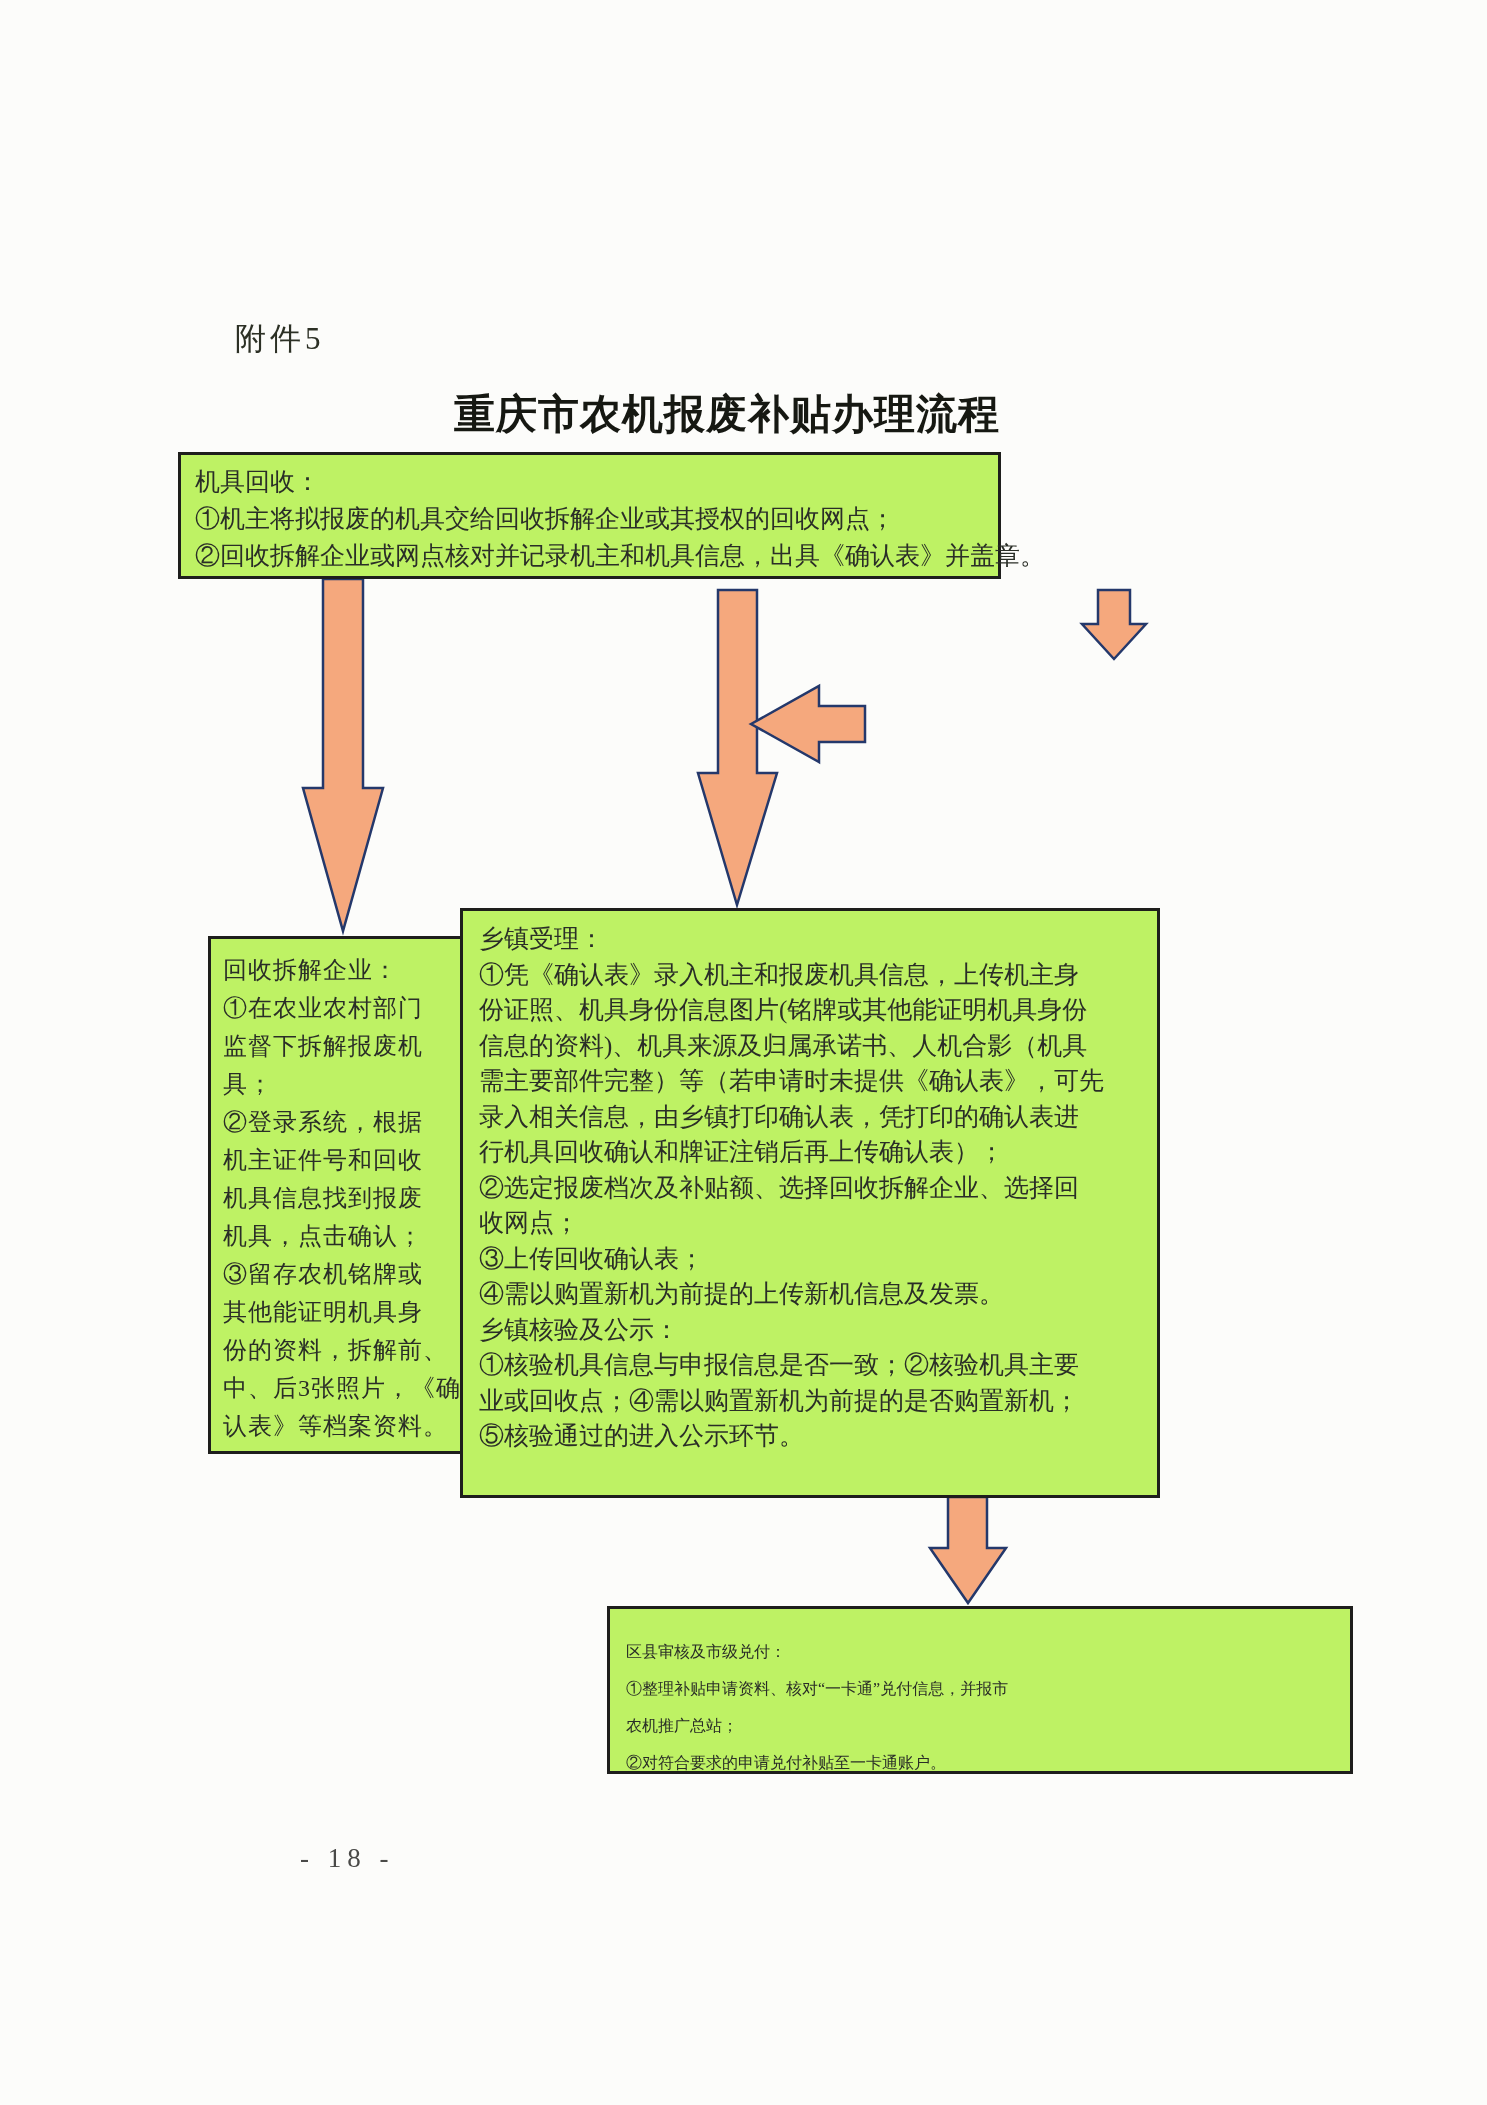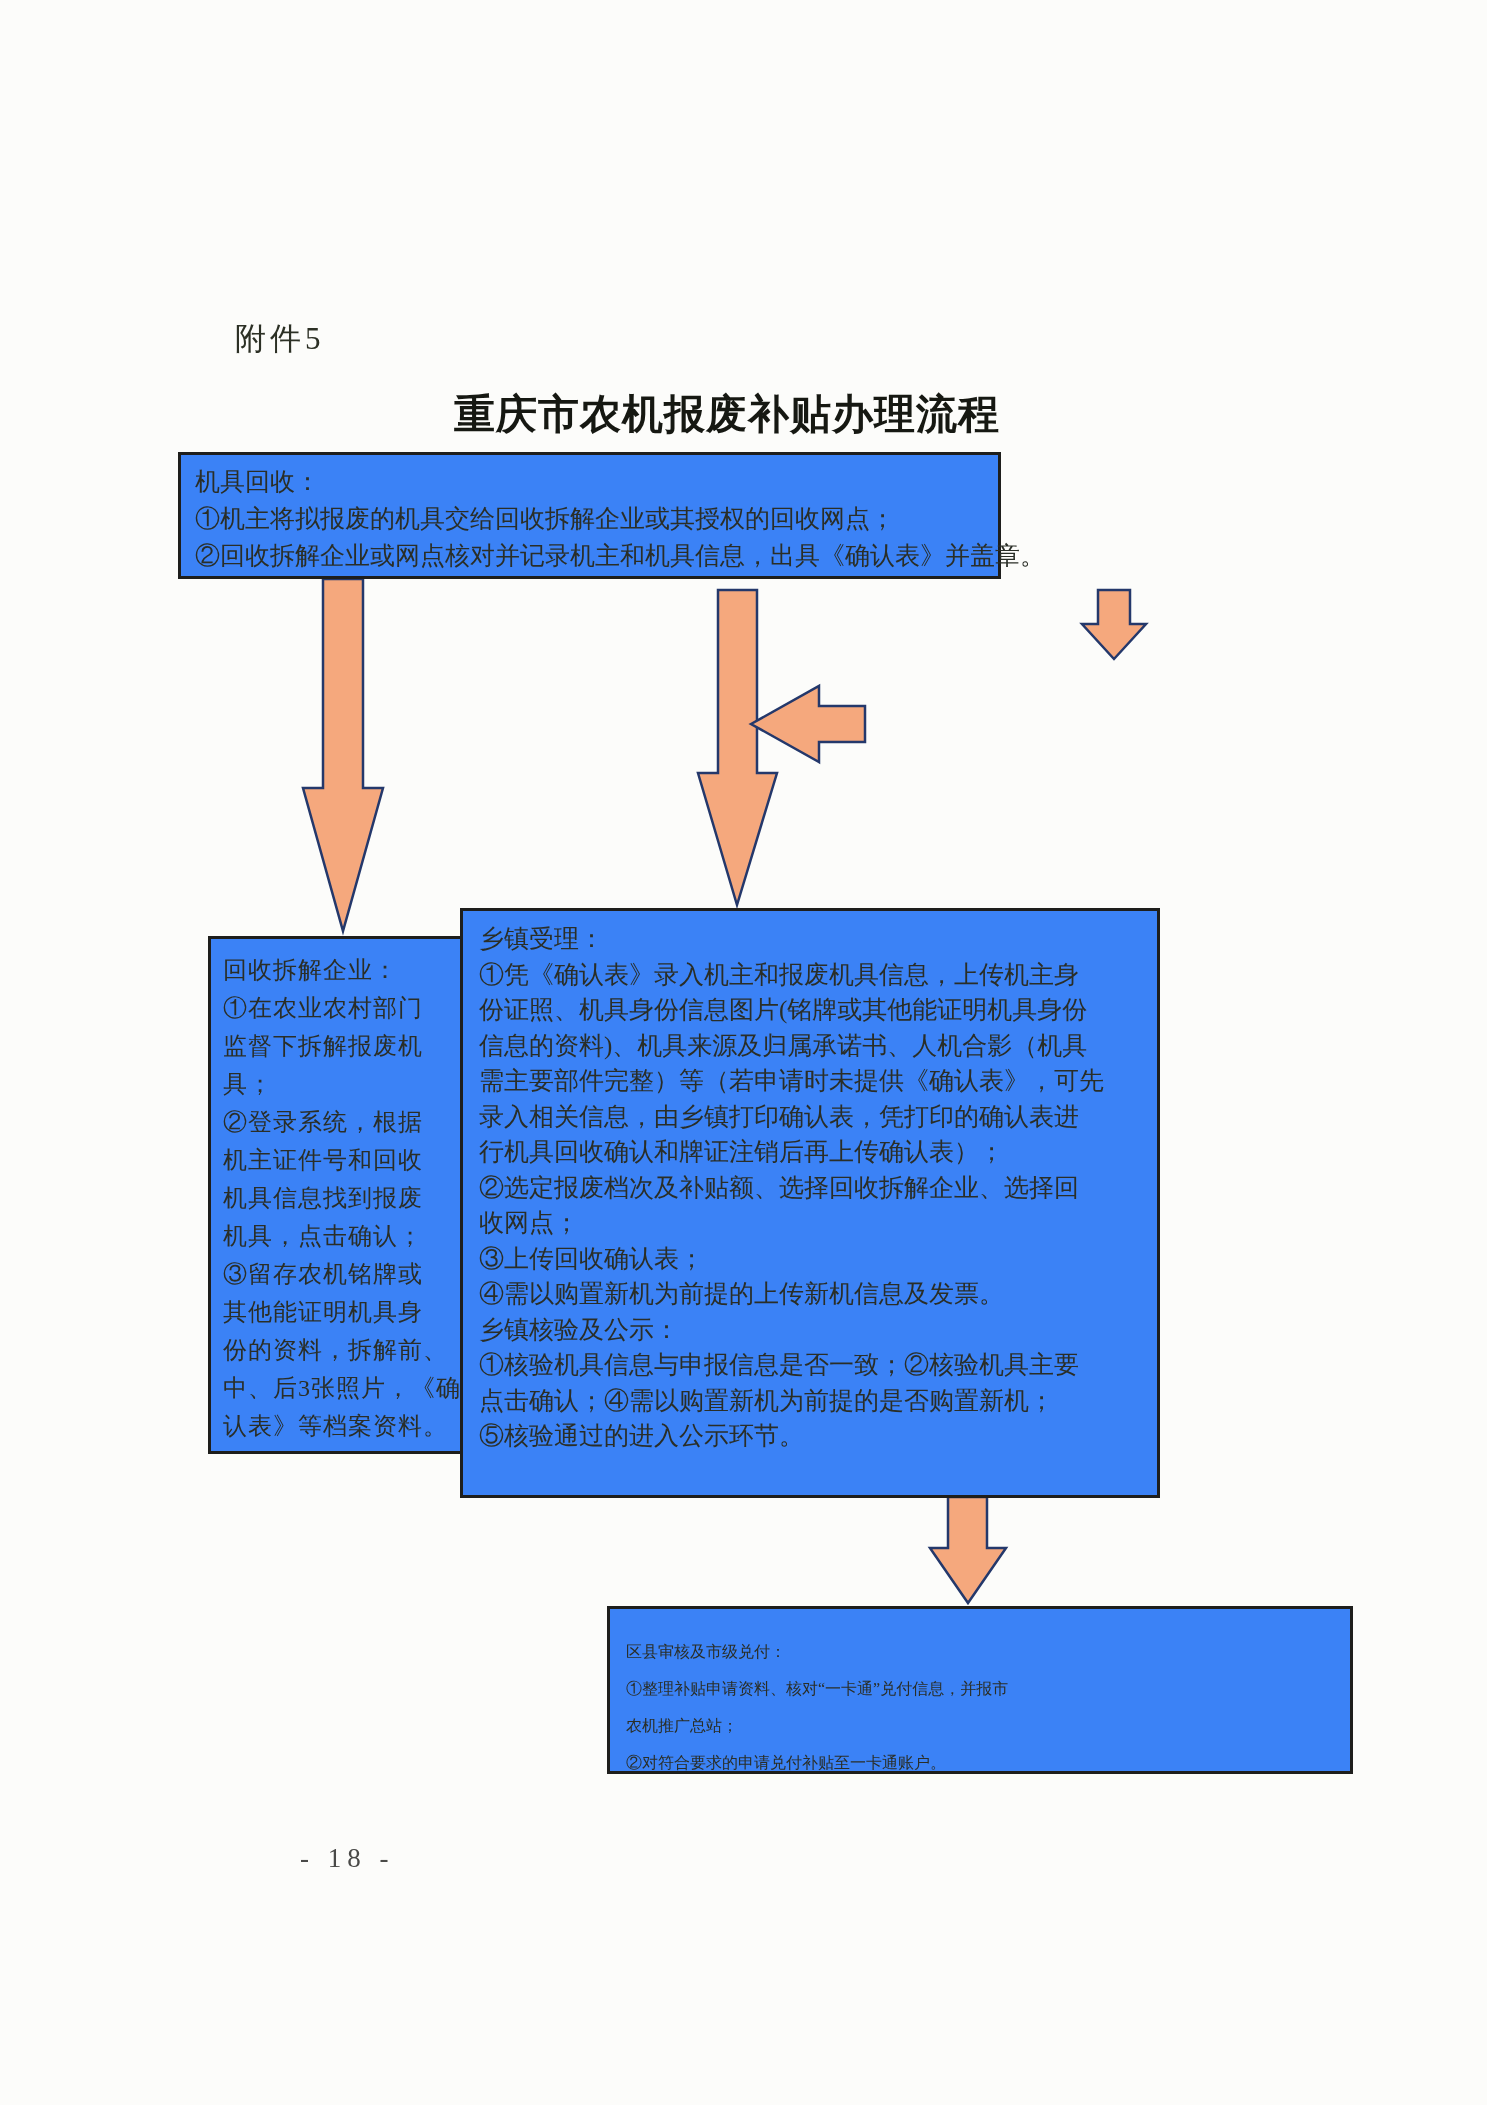--- a/index.html
+++ b/index.html
@@ -26,21 +26,21 @@
     position:absolute;left:235px;top:318px;
     font-size:31px;letter-spacing:4px;color:#2c3025;
   }
   .title{
     position:absolute;left:180px;top:368px;width:820px;
     text-align:right;font-size:41px;font-weight:bold;color:#161812;
     letter-spacing:1px;
     margin-top:19px;
   }
   .box{
-    position:absolute;background:#3b82f6;
+    position:absolute;background:#bef264;
     border:3px solid var(--box-border);
   }
   .tline{white-space:nowrap;}
   .box-recovery{left:178px;top:452px;width:823px;height:127px;padding:8px 14px;font-size:25px;line-height:37px;}
   .box-license{left:866px;top:661px;width:464px;height:196px;padding:10px 16px;font-size:26px;line-height:36px;}
   .box-dismantler{left:208px;top:936px;width:273px;height:518px;padding:12px 12px;font-size:24px;line-height:38px;letter-spacing:1px;}
   .box-township{left:460px;top:908px;width:700px;height:590px;padding:10px 16px;font-size:25px;line-height:35.5px;}
   .box-county{left:607px;top:1606px;width:746px;height:168px;padding:24px 16px;font-size:16px;line-height:37px;}
   .page-number{
     position:absolute;left:300px;top:1843px;
@@ -99,21 +99,21 @@
       <div class="tline">信息的资料)、机具来源及归属承诺书、人机合影（机具</div>
       <div class="tline">需主要部件完整）等（若申请时未提供《确认表》，可先</div>
       <div class="tline">录入相关信息，由乡镇打印确认表，凭打印的确认表进</div>
       <div class="tline">行机具回收确认和牌证注销后再上传确认表）；</div>
       <div class="tline">②选定报废档次及补贴额、选择回收拆解企业、选择回</div>
       <div class="tline">收网点；</div>
       <div class="tline">③上传回收确认表；</div>
       <div class="tline">④需以购置新机为前提的上传新机信息及发票。</div>
       <div class="tline">乡镇核验及公示：</div>
       <div class="tline">①核验机具信息与申报信息是否一致；②核验机具主要</div>
-      <div class="tline">点击确认；④需以购置新机为前提的是否购置新机；</div>
+      <div class="tline">业或回收点；④需以购置新机为前提的是否购置新机；</div>
       <div class="tline">⑤核验通过的进入公示环节。</div>
     </div>
 
   <div class="box box-county">
       <div class="tline">区县审核及市级兑付：</div>
       <div class="tline">①整理补贴申请资料、核对“一卡通”兑付信息，并报市</div>
       <div class="tline">农机推广总站；</div>
       <div class="tline">②对符合要求的申请兑付补贴至一卡通账户。</div>
     </div>
 

